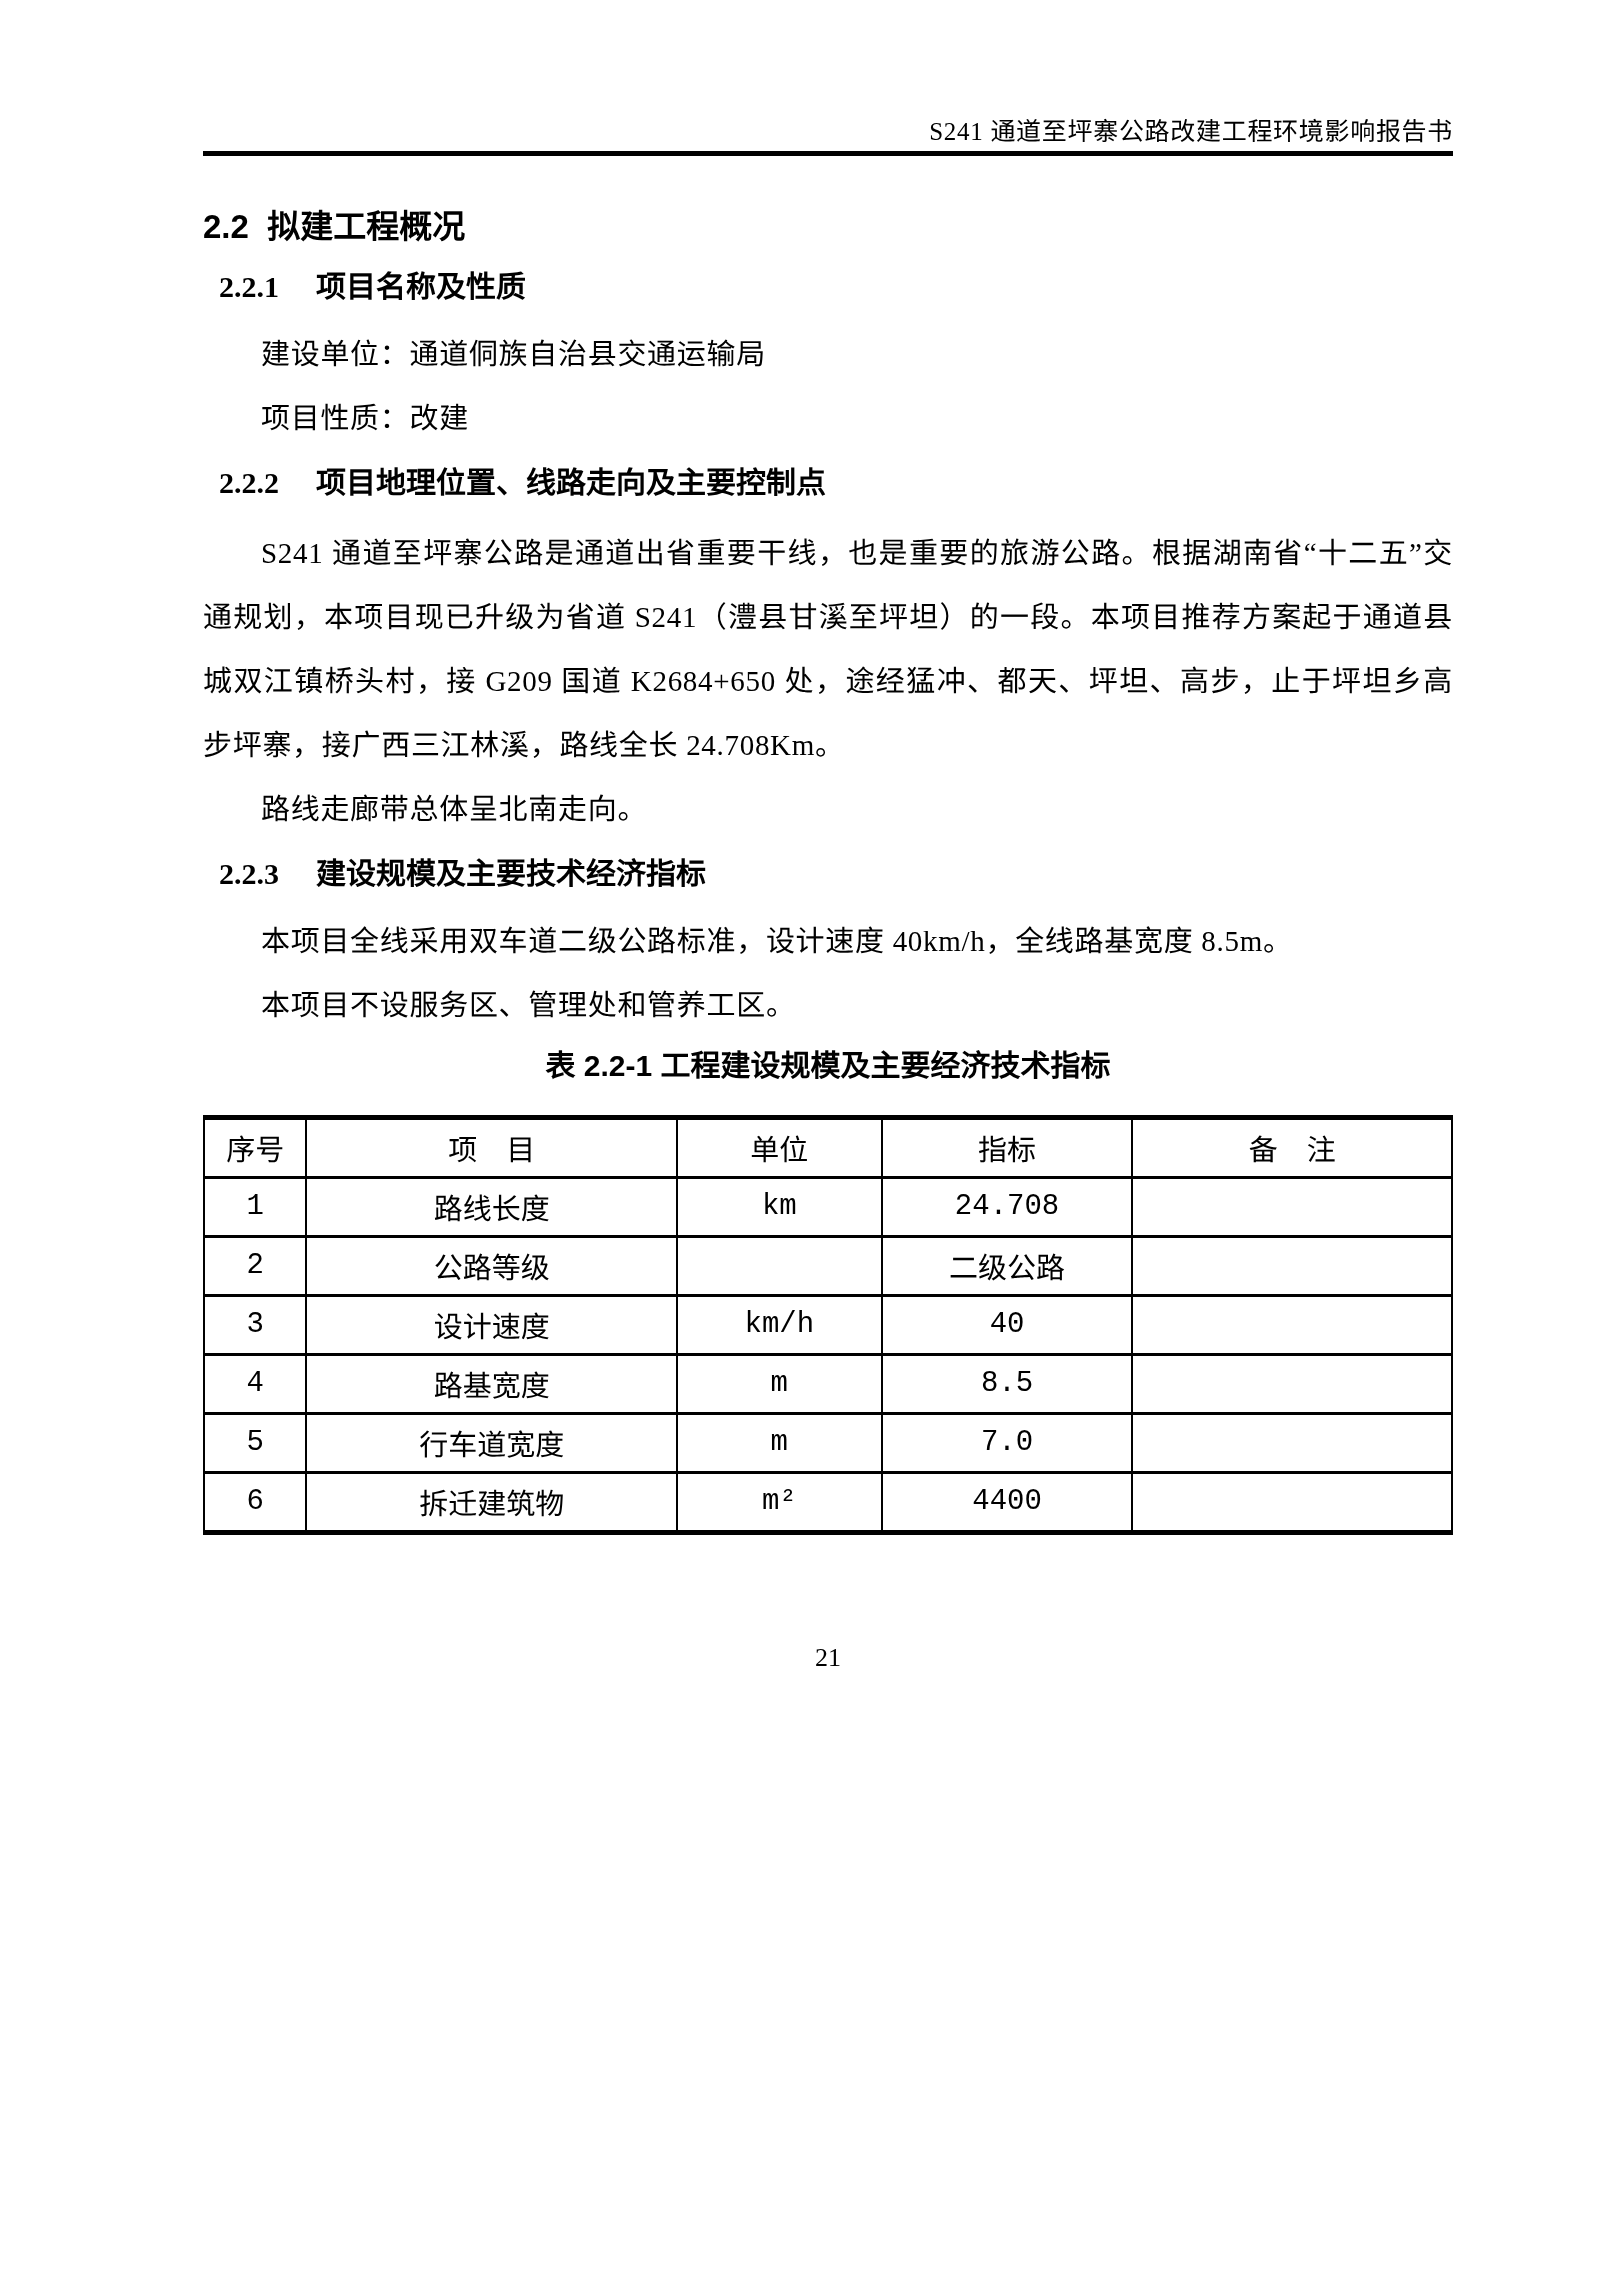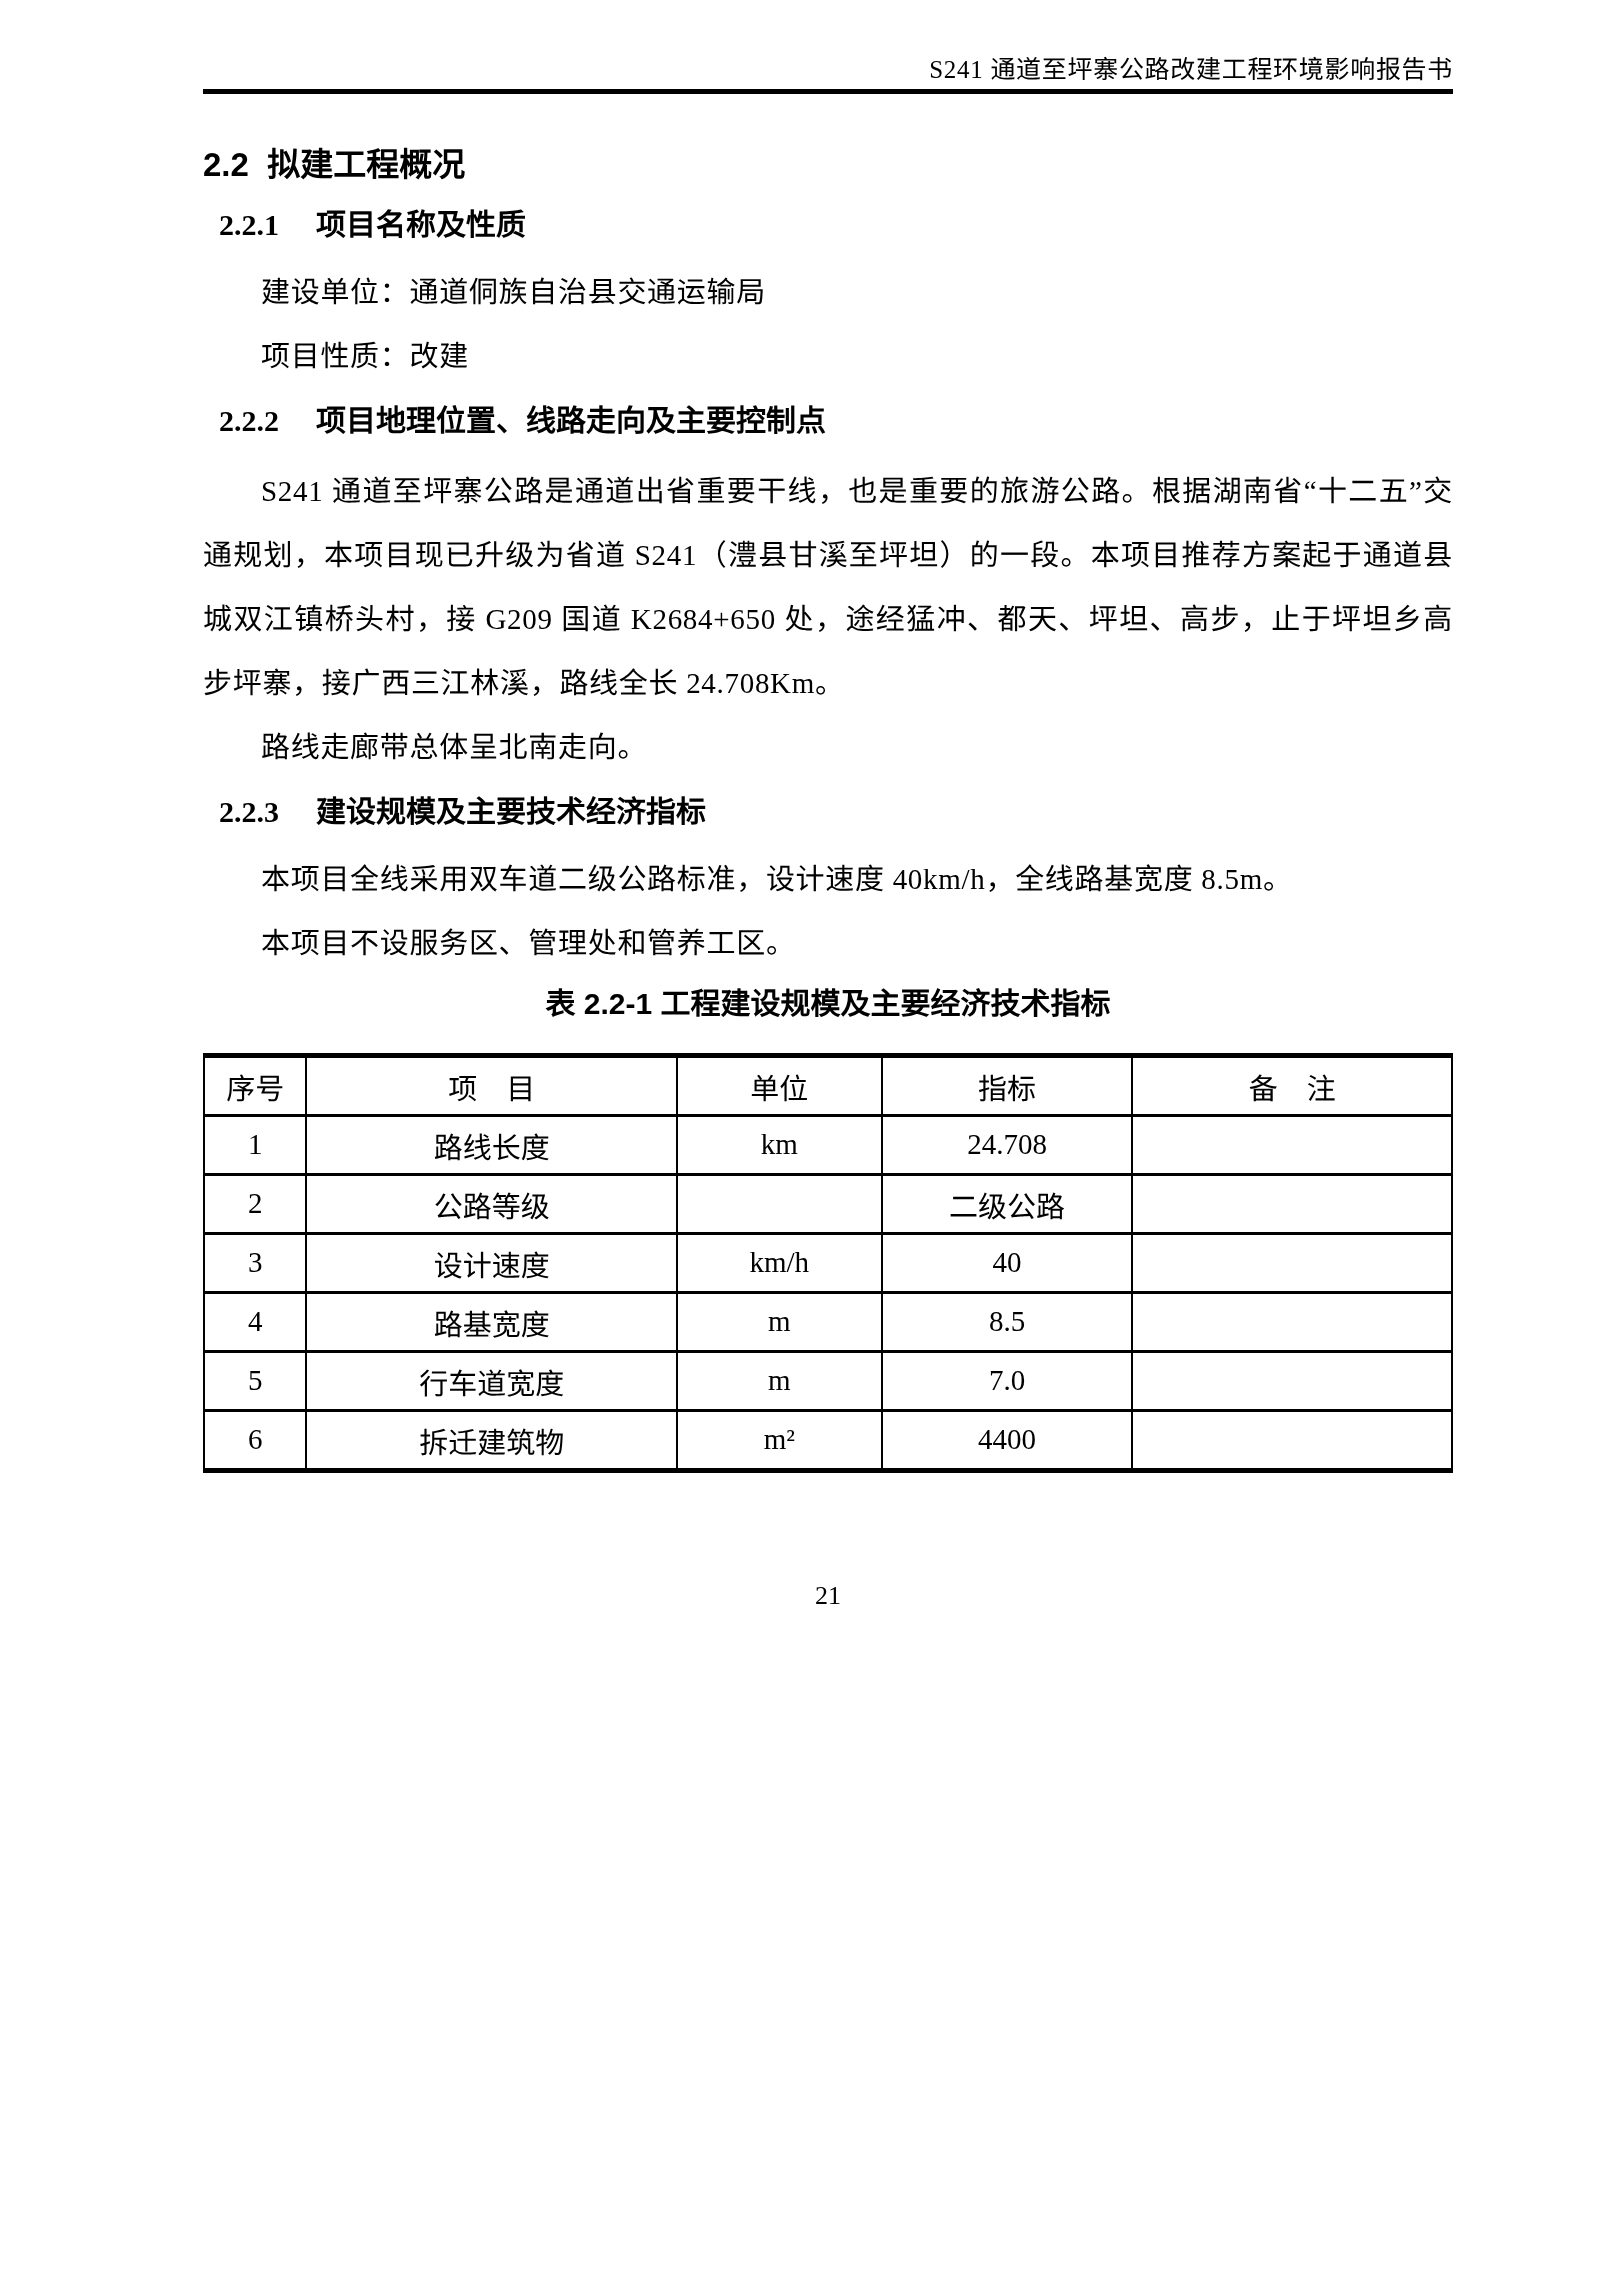--- a/index.html
+++ b/index.html
@@ -14,21 +14,21 @@
     background: #ffffff;
     color: #000000;
     box-sizing: border-box;
     padding-left: 203px;
     padding-right: 169px;
     font-family: "Liberation Serif", "DejaVu Serif", serif;
     overflow: hidden;
   }
   
   .header-title {
-    padding-top: 56px;
+    padding-top: 118px;
     height: 27.5px;
     font-size: 25px;
     line-height: 27.5px;
     text-align: right;
     letter-spacing: 0.7px;
   }
   .header-rule {
     margin-top: 5.2px;
     height: 5.2px;
     background: #000000;
@@ -83,20 +83,21 @@
     border: 2px solid #000;
     border-top-width: 3.9px;
     border-bottom-width: 3.9px;
     font-weight: normal;
     font-size: 29px;
     text-align: center;
     vertical-align: middle;
     height: 56px;
     padding: 0;
     overflow: hidden;
+    font-family: Liberation Mono, monospace;
   }
   col.c-seq  { width: 8.2%; }
   col.c-item { width: 29.7%; }
   col.c-unit { width: 16.4%; }
   col.c-val  { width: 20.1%; }
   col.c-note { width: 25.6%; }
   
   .page-number {
     margin-top: 108px;
     font-size: 26px;

